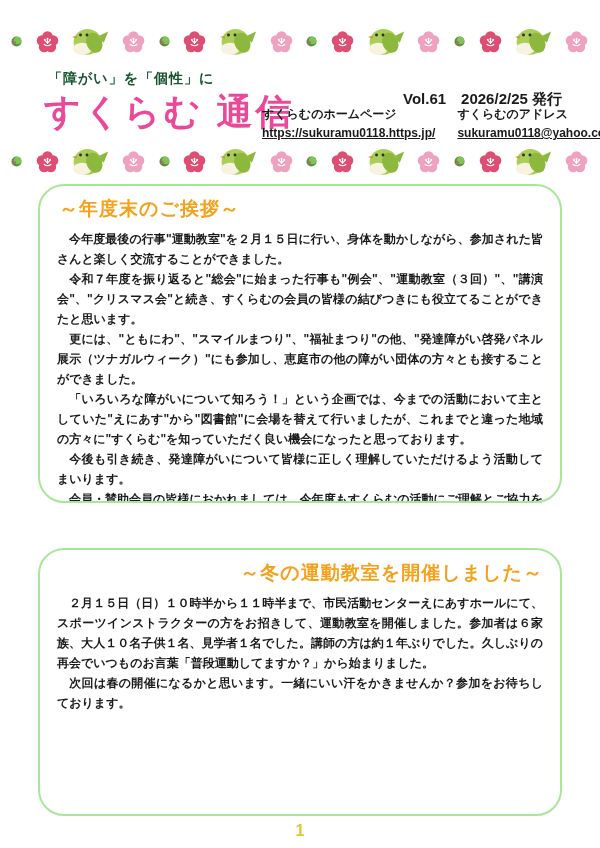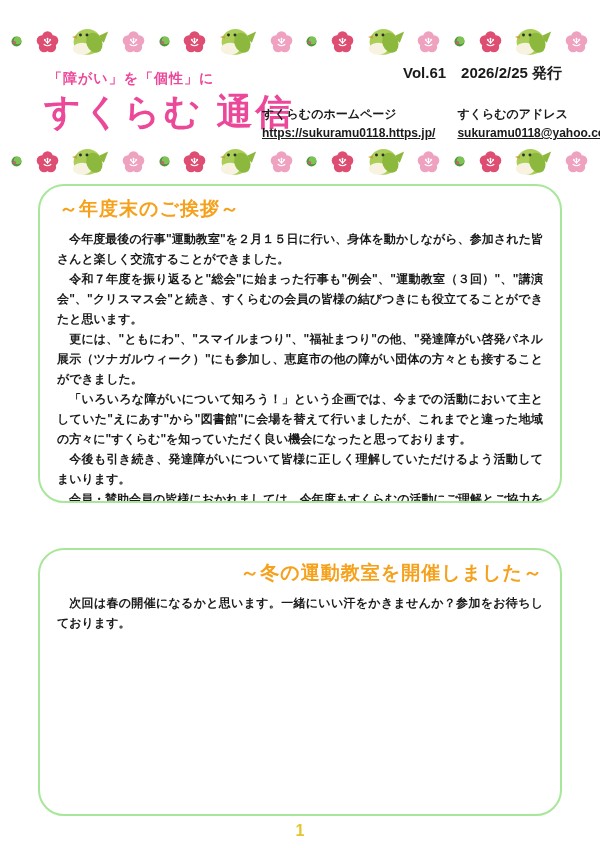--- a/index.html
+++ b/index.html
@@ -40,21 +40,21 @@
   }
   .main-title {
     position: absolute;
     left: 44px; top: 88px;
     font-size: 36px;
     font-weight: bold;
     letter-spacing: 3px;
   }
   .issue-info {
     position: absolute;
-    right: 38px; top: 64px;
+    right: 38px; top: 90px;
     font-size: 15px;
     font-weight: bold;
     color: #1a1a1a;
   }
   .contact-links {
     position: absolute;
     left: 262px; top: 106px;
     display: flex;
     gap: 22px;
   }
@@ -324,21 +324,21 @@
             <path d="M16 18 L19.2 14.4"></path>
       <path d="M12 19.5 Q16 22.5 20 19.5"></path>
     </g>
     <circle cx="12.8" cy="13.8" r="1.1" fill="#ffffff"></circle>
     <circle cx="16" cy="12.6" r="1.1" fill="#ffffff"></circle>
     <circle cx="19.2" cy="13.8" r="1.1" fill="#ffffff"></circle>
         </svg>
       </span>
     </div>
 
-  <div class="tagline" style="color: #ec4899;">「障がい」を「個性」に</div>
+  <div class="tagline" style="color: #14532d;">「障がい」を「個性」に</div>
   <div class="main-title" style="color: #ec4899;">すくらむ 通信</div>
   <div class="issue-info">Vol.61　2026/2/25 発行</div>
 
   <div class="contact-links">
     <div class="contact-block">
       <div class="label">すくらむのホームページ</div>
       <div class="link">https://sukuramu0118.https.jp/</div>
     </div>
     <div class="contact-block">
       <div class="label">すくらむのアドレス</div>
@@ -574,20 +574,21 @@
         <p class="para">　「いろいろな障がいについて知ろう！」という企画では、今までの活動において主としていた"えにあす"から"図書館"に会場を替えて行いましたが、これまでと違った地域の方々に"すくらむ"を知っていただく良い機会になったと思っております。</p>
         <p class="para">　今後も引き続き、発達障がいについて皆様に正しく理解していただけるよう活動してまいります。</p>
         <p class="para">　会員・賛助会員の皆様におかれましては、今年度もすくらむの活動にご理解とご協力をいただきましてありがとうございました。</p>
       </div>
 
   </div>
 
   <div class="article-box box2" style="border-color: rgb(168, 231, 154);">
     <div class="article-title" style="color: rgb(245, 161, 28); text-align: right;">～冬の運動教室を開催しました～</div>
     <div>
+        <p class="para">　２月１５日（日）１０時半から１１時半まで、市民活動センターえにあすホールにて、スポーツインストラクターの方をお招きして、運動教室を開催しました。参加者は６家族、大人１０名子供１名、見学者１名でした。講師の方は約１年ぶりでした。久しぶりの再会でいつものお言葉「普段運動してますか？」から始まりました。</p>
         <p class="para">　次回は春の開催になるかと思います。一緒にいい汗をかきませんか？参加をお待ちしております。</p>
       </div>
 
   </div>
 
   <div class="page-number" style="color: rgb(227, 197, 47);">1</div>
 
 </div>
 
 </body></html>

